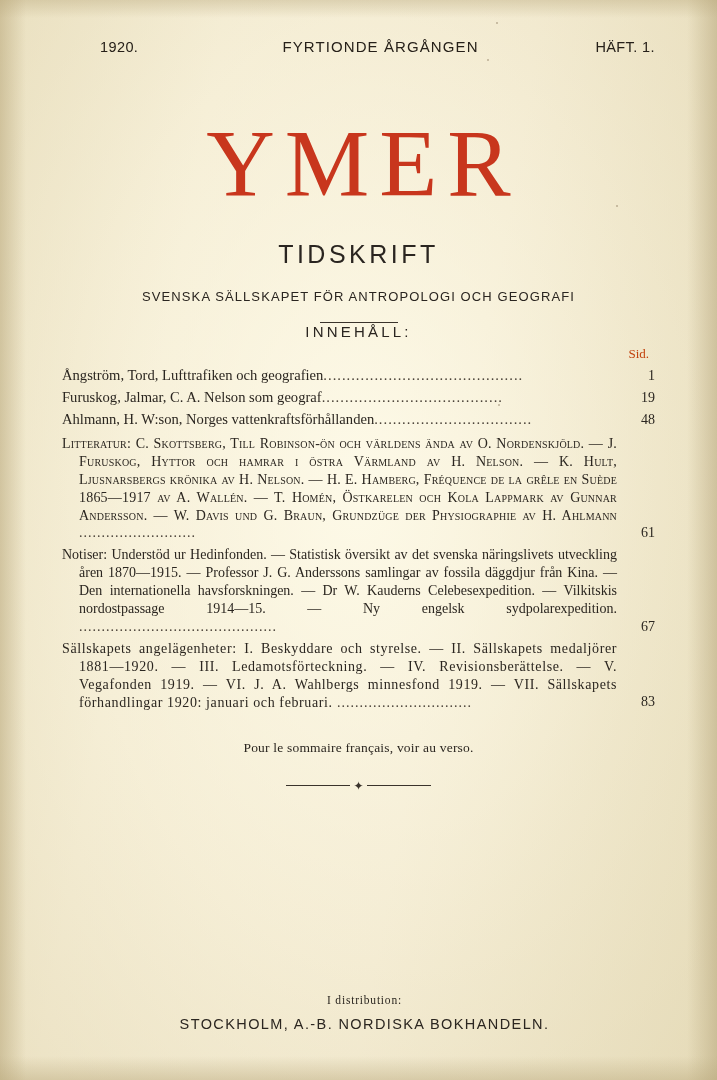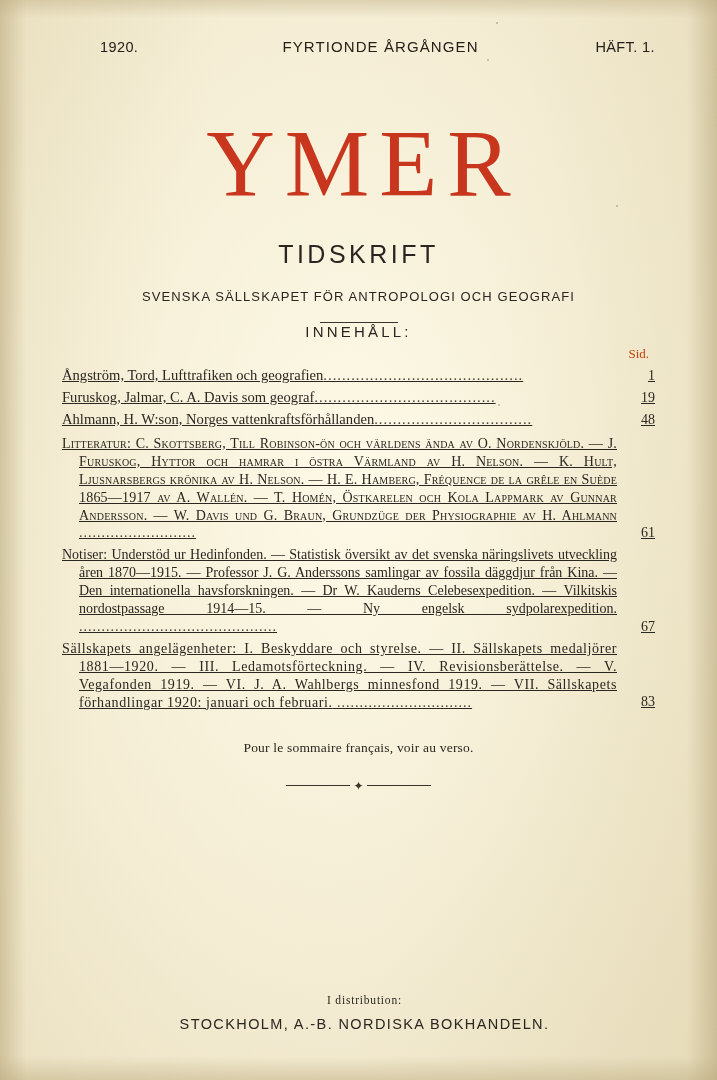--- a/index.html
+++ b/index.html
@@ -136,21 +136,20 @@
 
   .toc {
     margin-top: 4px;
     font-size: 14.6px;
     line-height: 1.30;
   }
   .toc-entry {
     display: flex;
     align-items: center;
     margin-bottom: 3px;
-    text-decoration: underline;
   }
   .toc-text {
     flex: 1;
     text-align: justify;
   }
   .toc-page {
     width: 34px;
     text-align: right;
     flex: none;
     font-size: 14px;
@@ -260,21 +259,21 @@
   <div class="sid">Sid.</div>
 
   <div class="toc">
 
     <div class="toc-entry simple">
       <div class="toc-text"><span>Ångström, Tord, Lufttrafiken och geografien</span><span class="dots">...........................................</span></div>
       <div class="toc-page">1</div>
     </div>
 
     <div class="toc-entry simple">
-      <div class="toc-text"><span>Furuskog, Jalmar, C. A. Davis som geograf</span><span class="dots">.......................................</span></div>
+      <div class="toc-text"><span>Furuskog, Jalmar, C. A. Nelson som geograf</span><span class="dots">.......................................</span></div>
       <div class="toc-page">19</div>
     </div>
 
     <div class="toc-entry simple">
       <div class="toc-text"><span>Ahlmann, H. W:son, Norges vattenkraftsförhållanden</span><span class="dots">..................................</span></div>
       <div class="toc-page">48</div>
     </div>
 
     <div class="toc-entry block" style="margin-top:6px;">
       <div class="toc-text hang"><span class="sc">Litteratur: C. Skottsberg, Till Robinson-ön och världens ända av O. Nordenskjöld. — J. Furuskog, Hyttor och hamrar i östra Värmland av H. Nelson. — K. Hult, Ljusnarsbergs krönika av H. Nelson. — H. E. Hamberg, Fréquence de la grêle en Suède 1865—1917 av A. Wallén. — T. Homén, Östkarelen och Kola Lappmark av Gunnar Andersson. — W. Davis und G. Braun, Grundzüge der Physiographie av H. Ahlmann</span><span class="dots"> ..........................</span></div>

